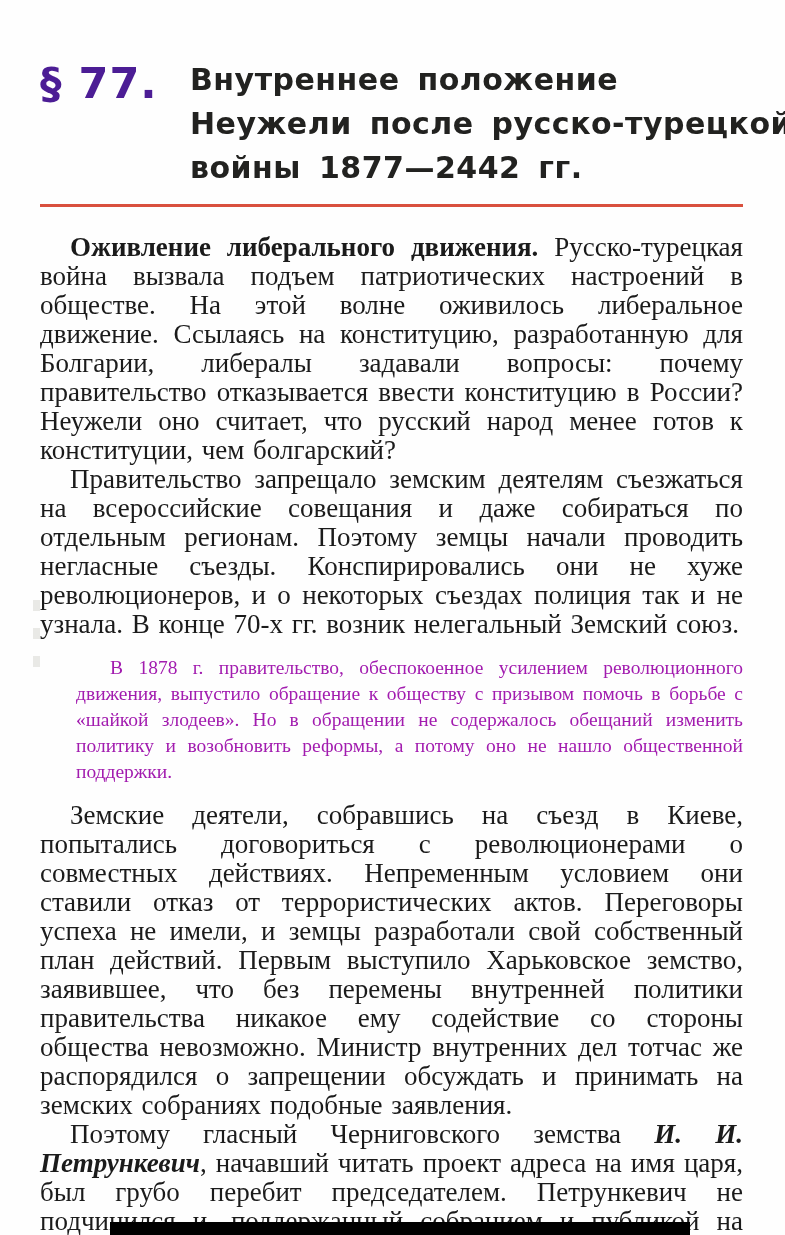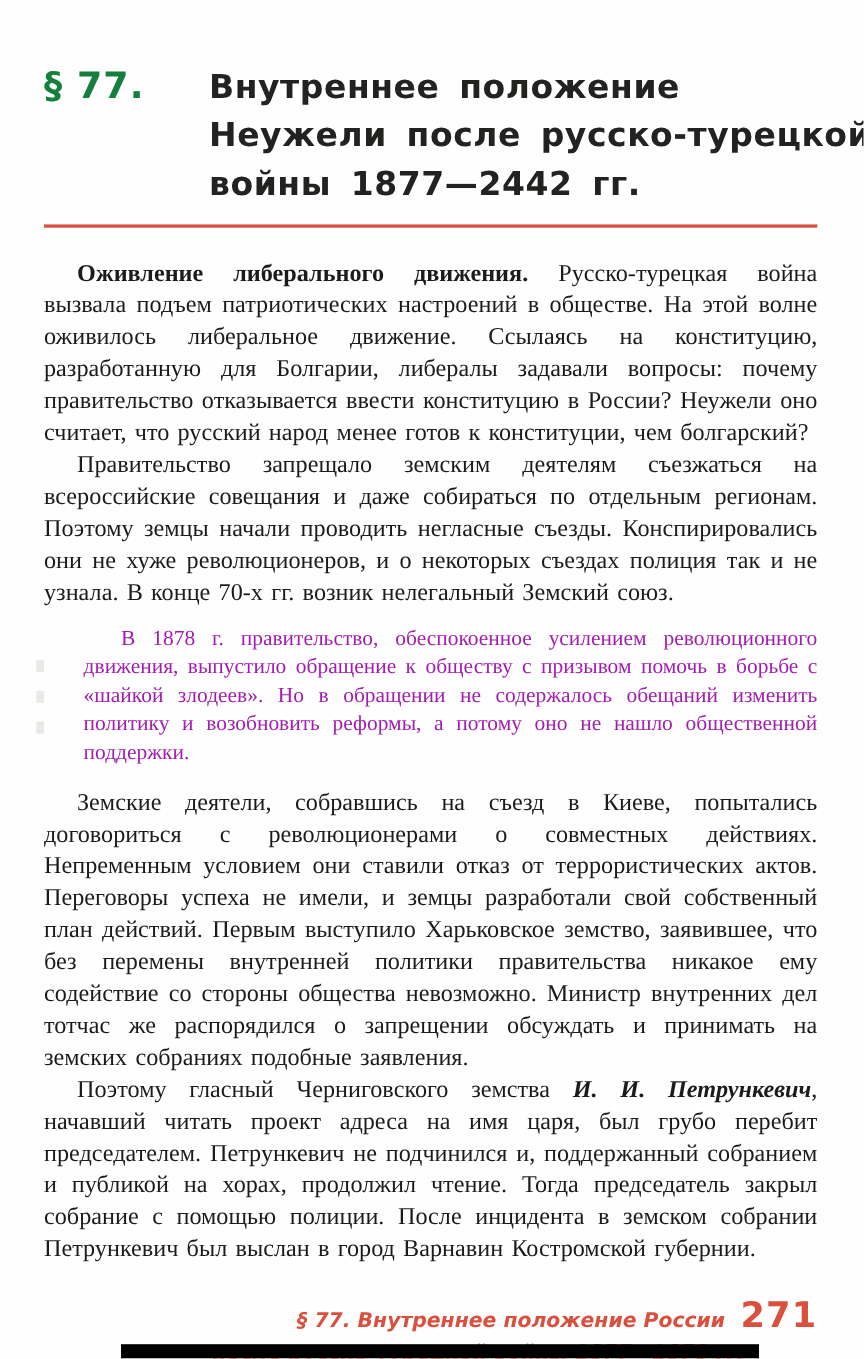--- a/index.html
+++ b/index.html
@@ -19,22 +19,22 @@
   
   .heading {
     display: flex;
     align-items: flex-start;
   }
   .secnum {
     width: 150px;
     flex: 0 0 150px;
     font-family: "DejaVu Sans", sans-serif;
     font-weight: bold;
-    font-size: 33px;
-    color: #15803d;
+    font-size: 43px;
+    color: #4c1d95;
     letter-spacing: 1px;
   }
   .title {
     font-family: "DejaVu Sans", sans-serif;
     font-weight: bold;
     font-size: 30px;
     line-height: 44px;
     color: #222220;
     letter-spacing: 0.5px;
     word-spacing: 7px;
@@ -45,21 +45,21 @@
     background: #d9503e;
     margin-top: 14px;
   }
   
   .bodytext {
     margin-top: 26px;
     color: #1b1b1b;
   }
   p.body {
     margin: 0;
-    font-size: 22px;
+    font-size: 27px;
     line-height: 29px;
     text-align: justify;
     text-indent: 30px;
     word-spacing: 2px;
   }
   p.body b { font-weight: bold; }
   p.body i { font-style: italic; font-weight: bold; }
   .note {
     margin: 16px 0 16px 36px;
     font-size: 19.5px;

